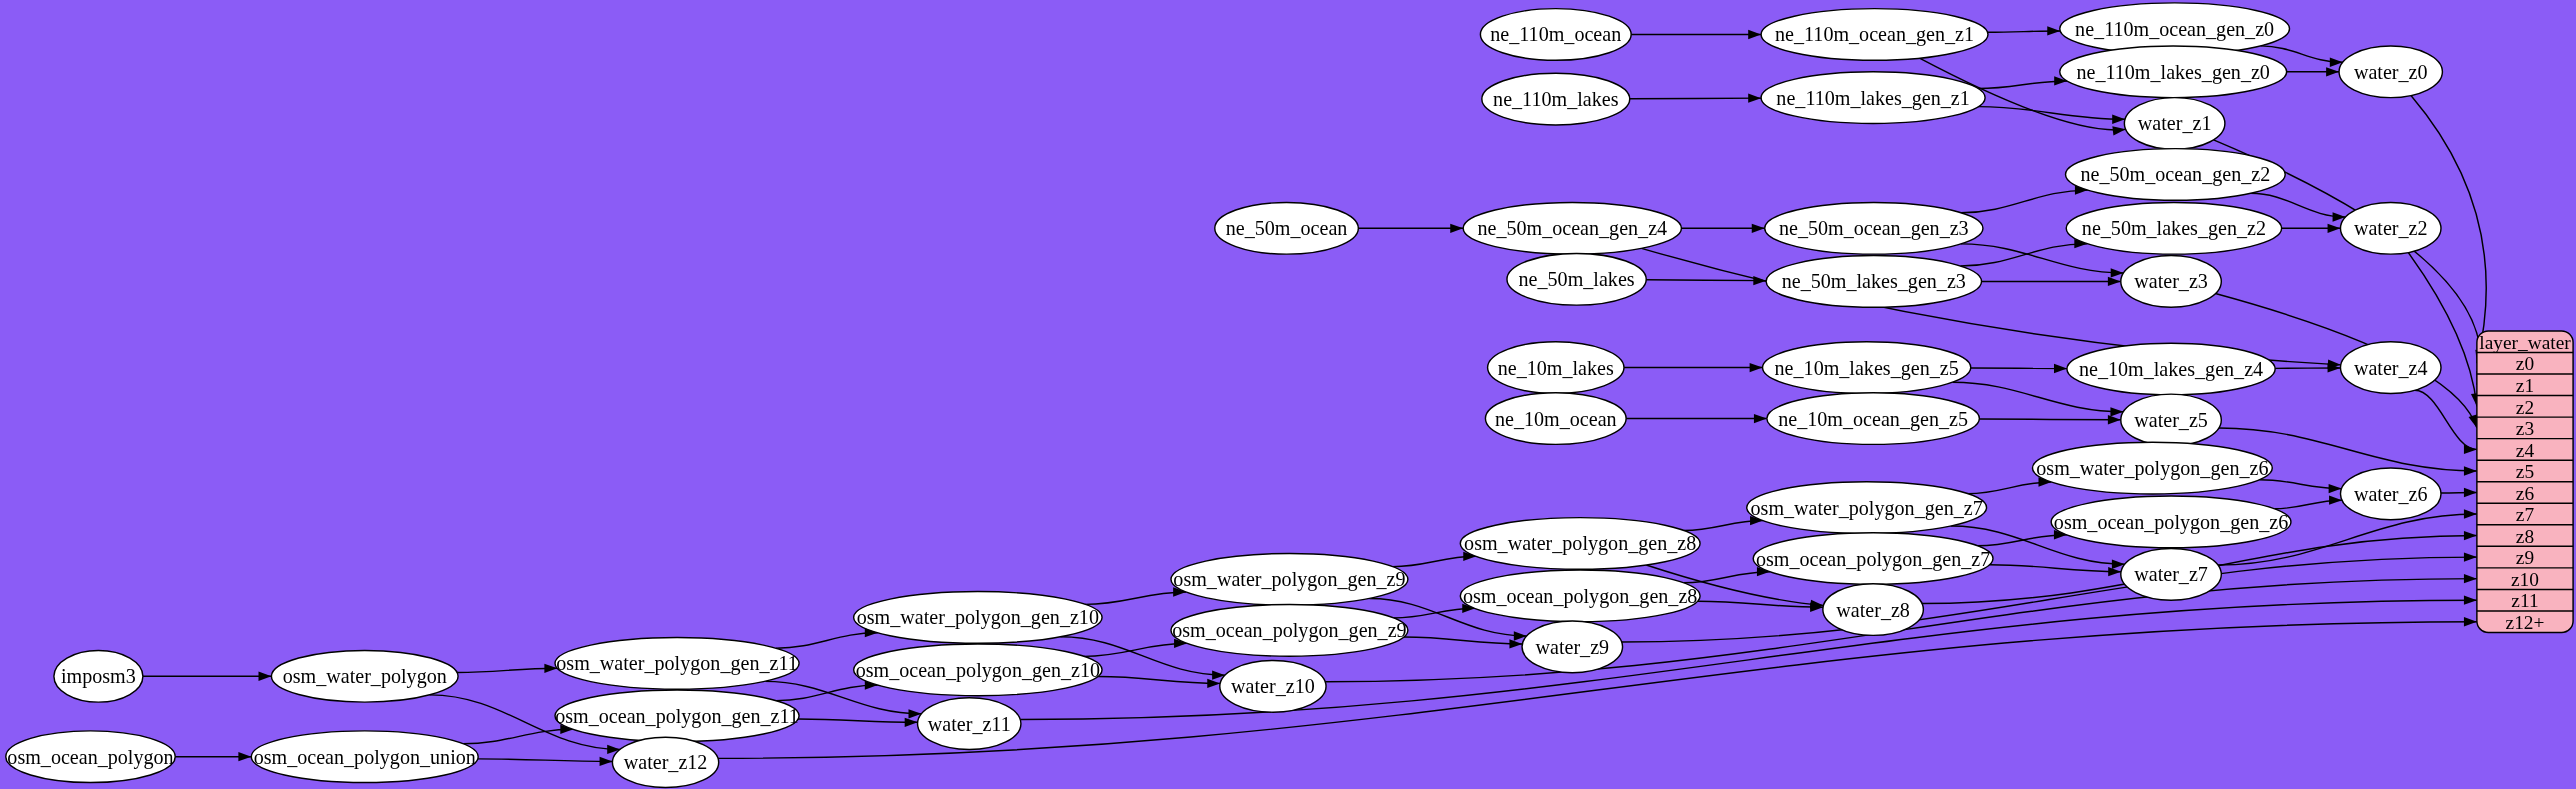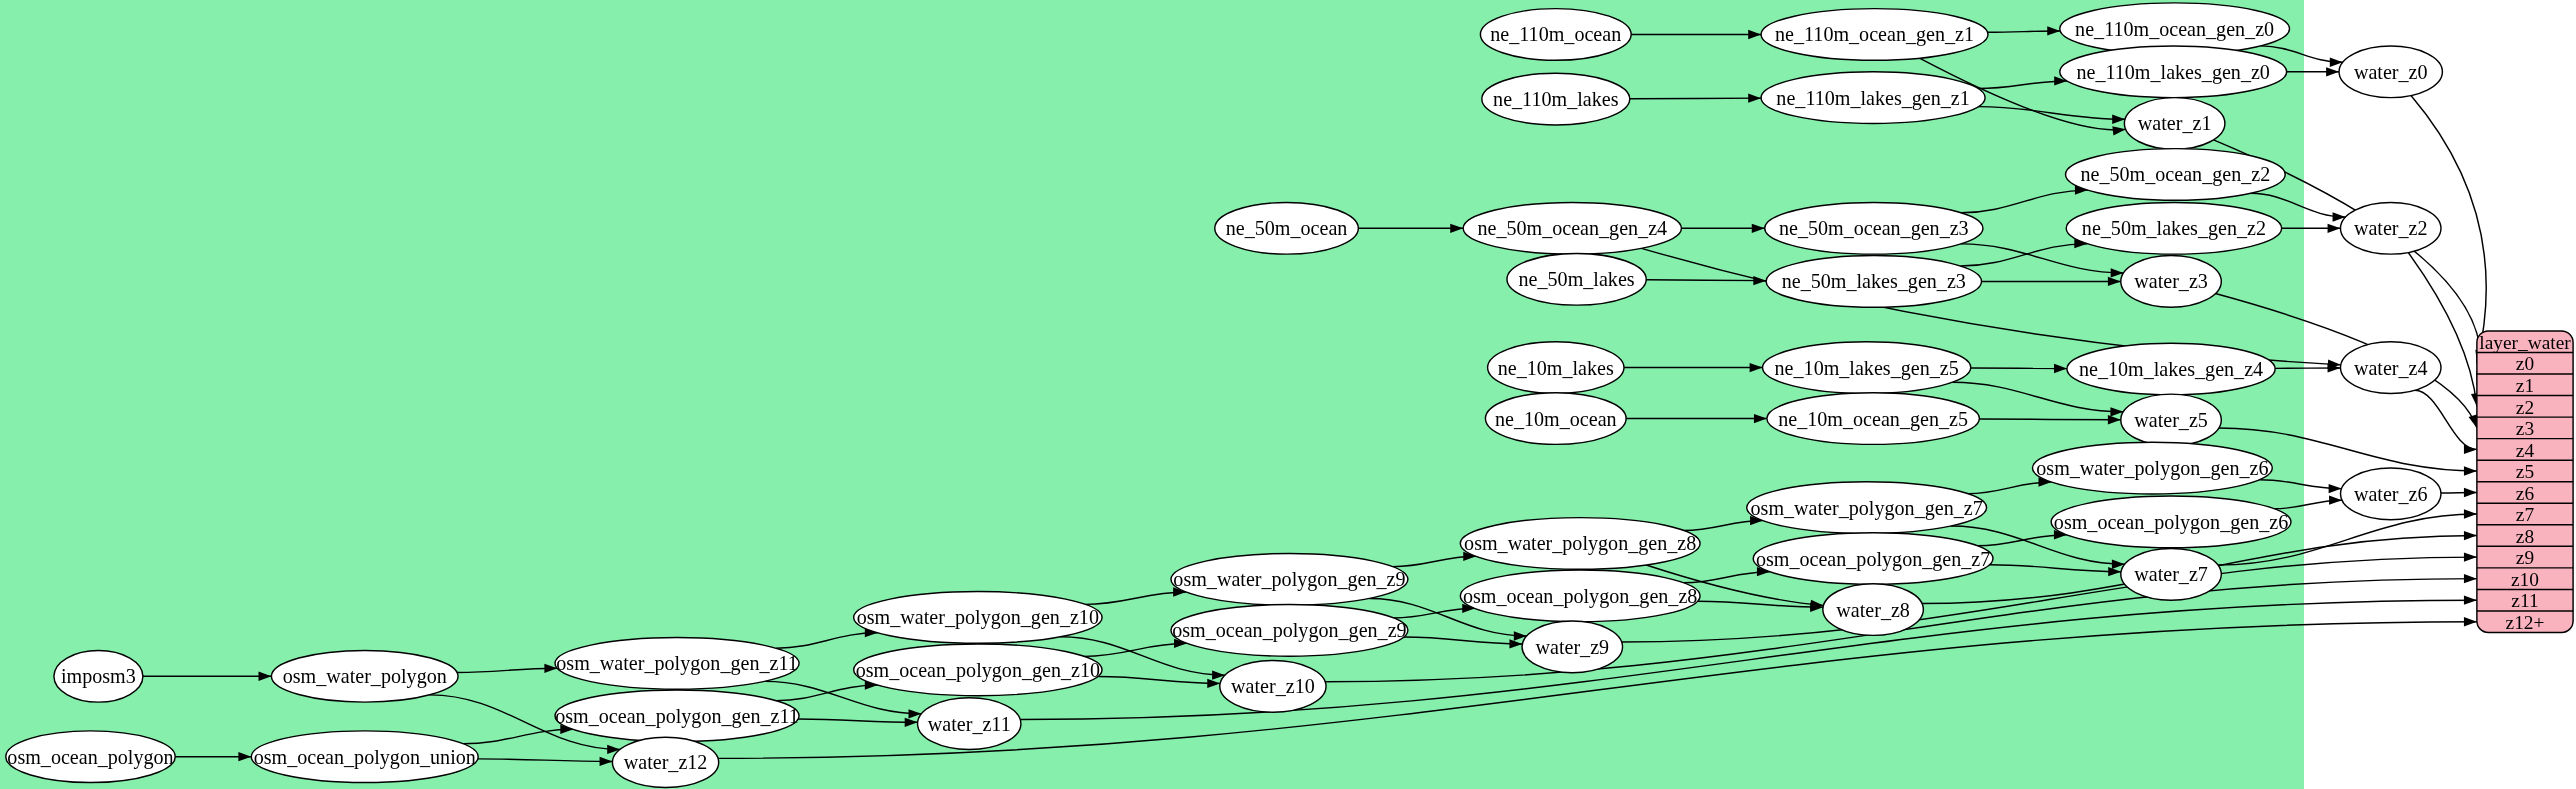--- a/index.html
+++ b/index.html
@@ -2,23 +2,23 @@
 <html style="font-size:11.5px"><head>
 <meta charset="utf-8">
 <style>
   html, body {
     margin: 0;
     padding: 0;
     background: #ffffff;
   }
   .stage {
     position: relative;
-    width: 2304px;
+    width: 2576px;
     height: 789px;
-    background: #86efac;
+    background: #8b5cf6;
     font-family: "Liberation Serif", "DejaVu Serif", serif;
   }
   svg text {
     font-family: "Liberation Serif", "DejaVu Serif", serif;
     fill: #000000;
   }
   svg .node-label { font-size: 28px; }
   svg .record-label { font-size: 27px; }
 </style>
 </head>

